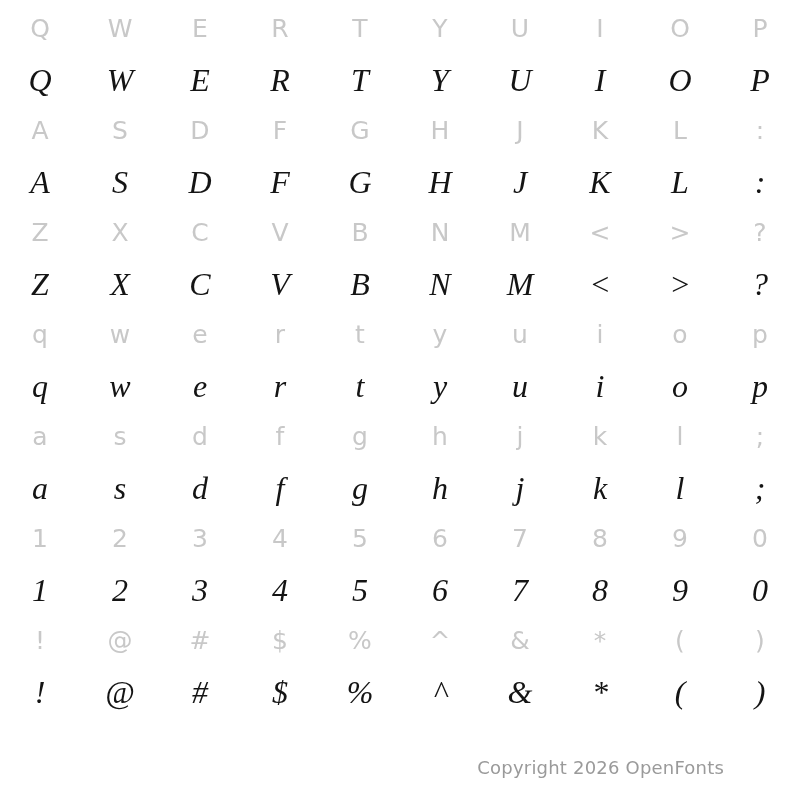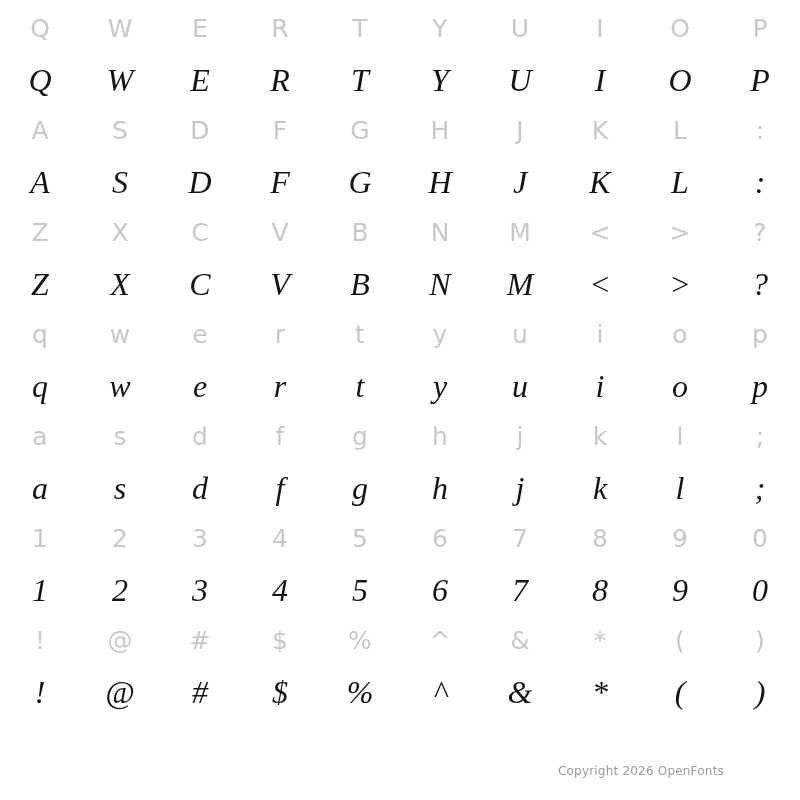--- a/index.html
+++ b/index.html
@@ -56,21 +56,21 @@
     color: #141414;
   }
   .footer {
     position: absolute;
     left: 0;
     right: 0;
     bottom: 22px;
     text-align: right;
     padding-right: 76px;
     font-family: "DejaVu Sans", sans-serif;
-    font-size: 12px;
+    font-size: 18px;
     color: #9a9a9a;
     letter-spacing: 0.2px;
   }
 </style>
 </head>
 <body>
 
 <div class="specimen">
   <div class="rows" id="rows-container">
       <div class="row row-sample">

